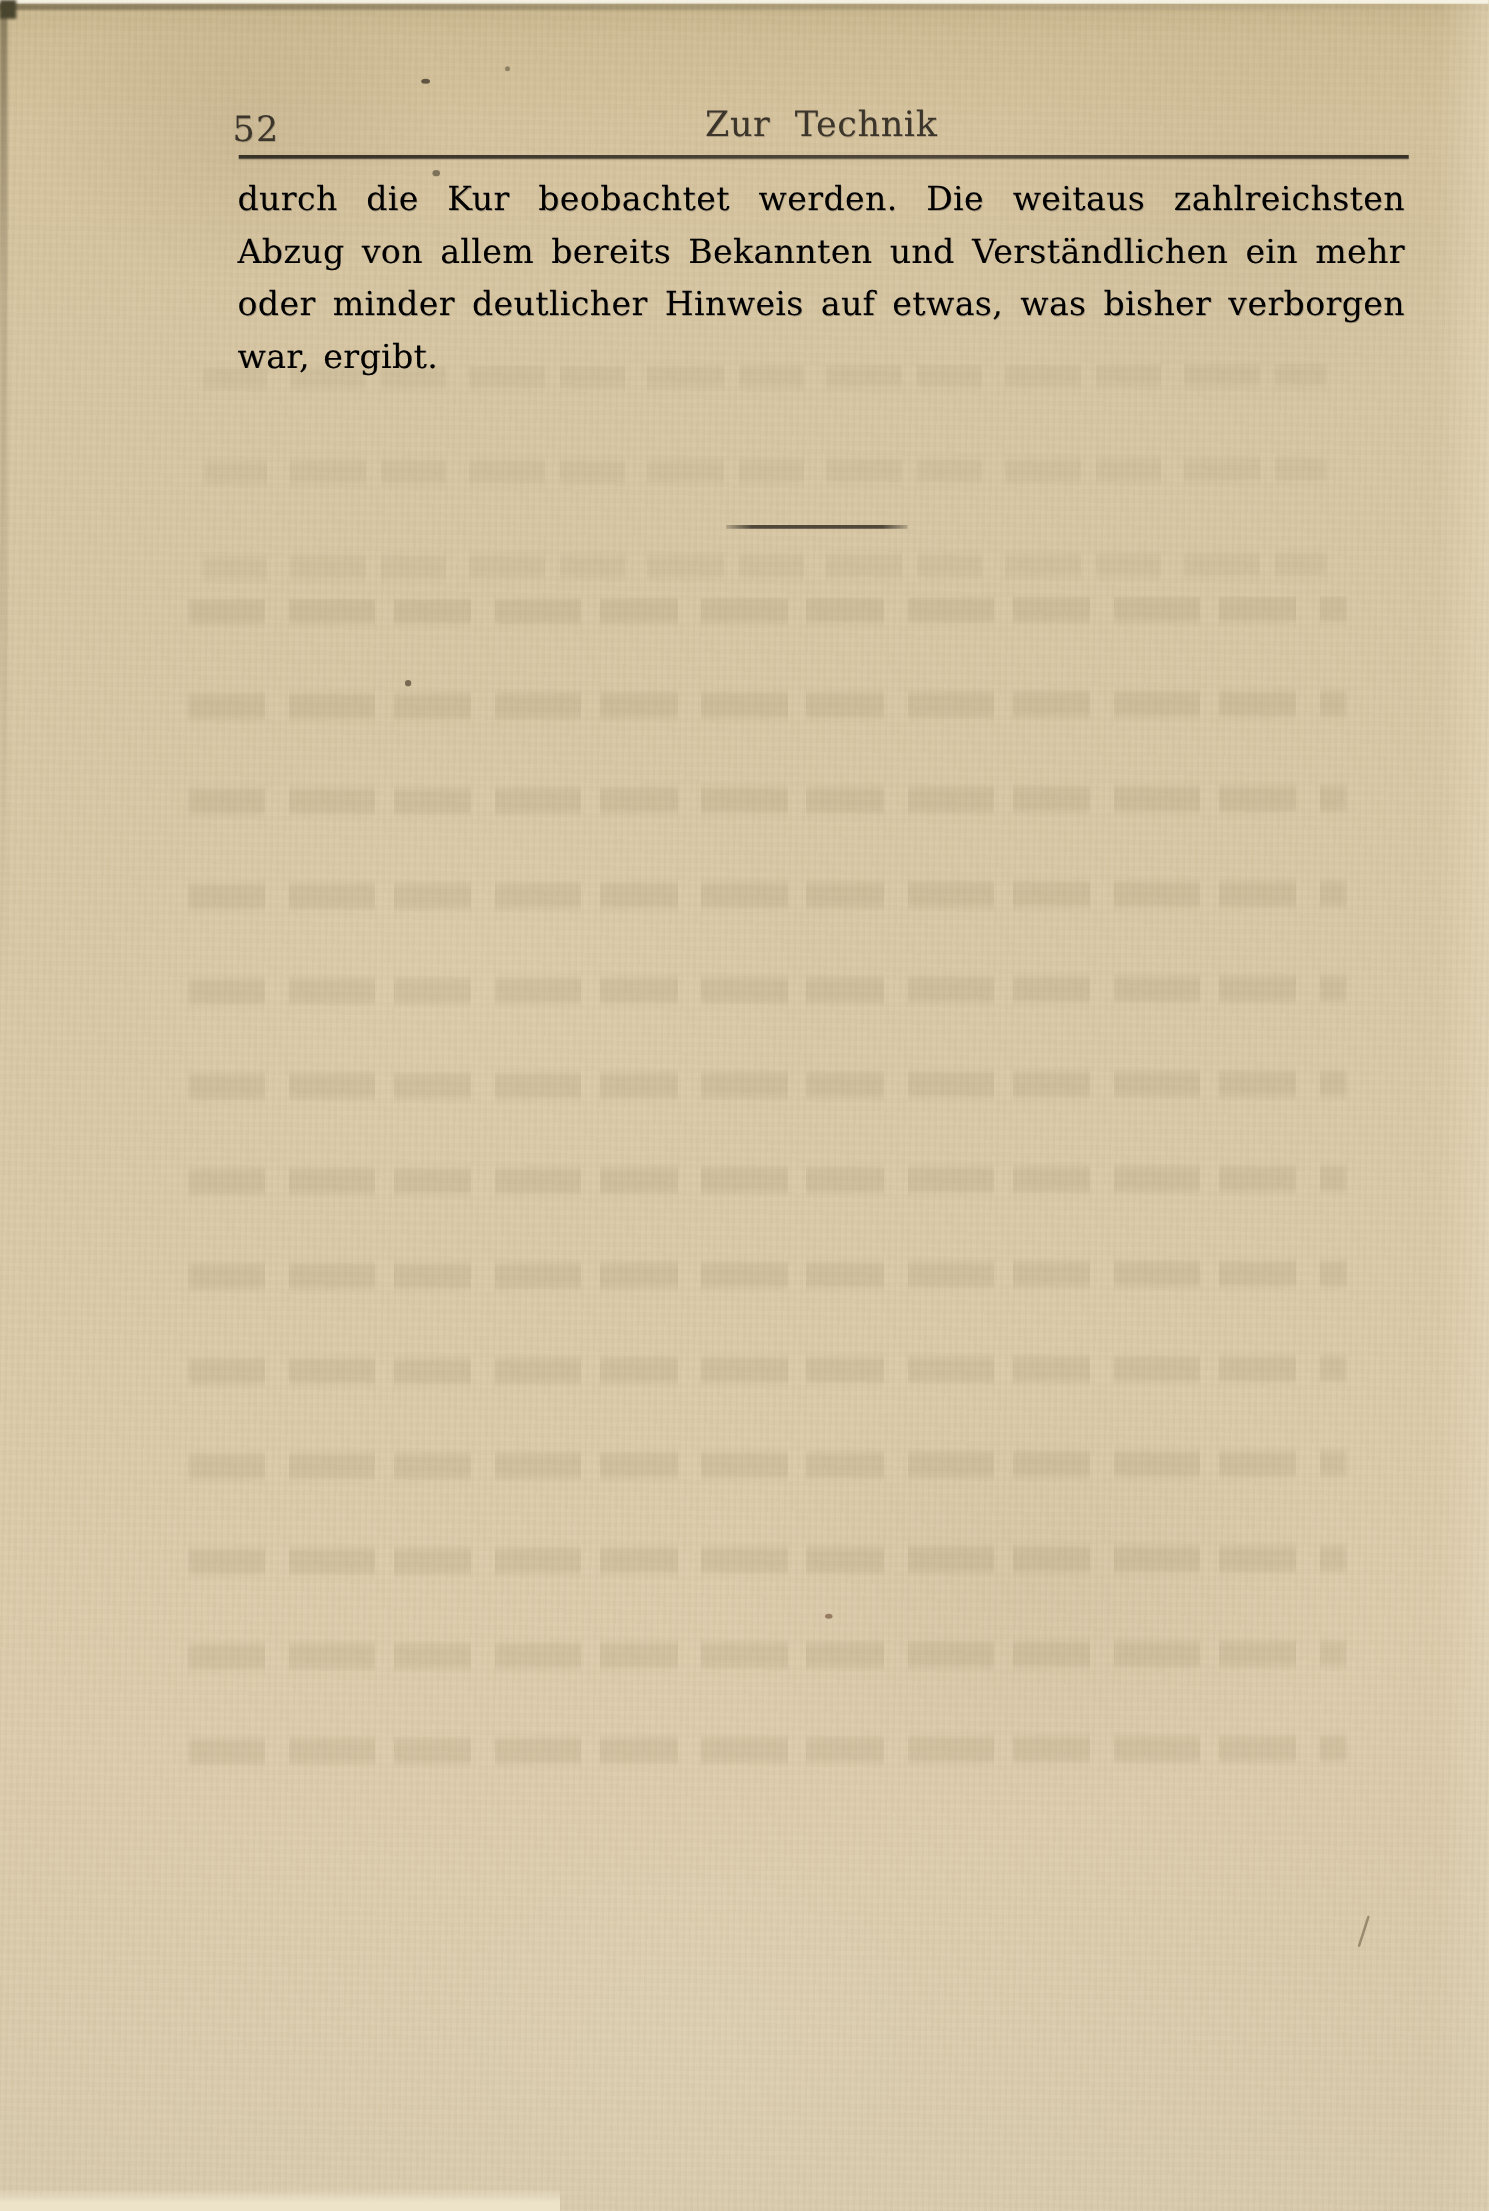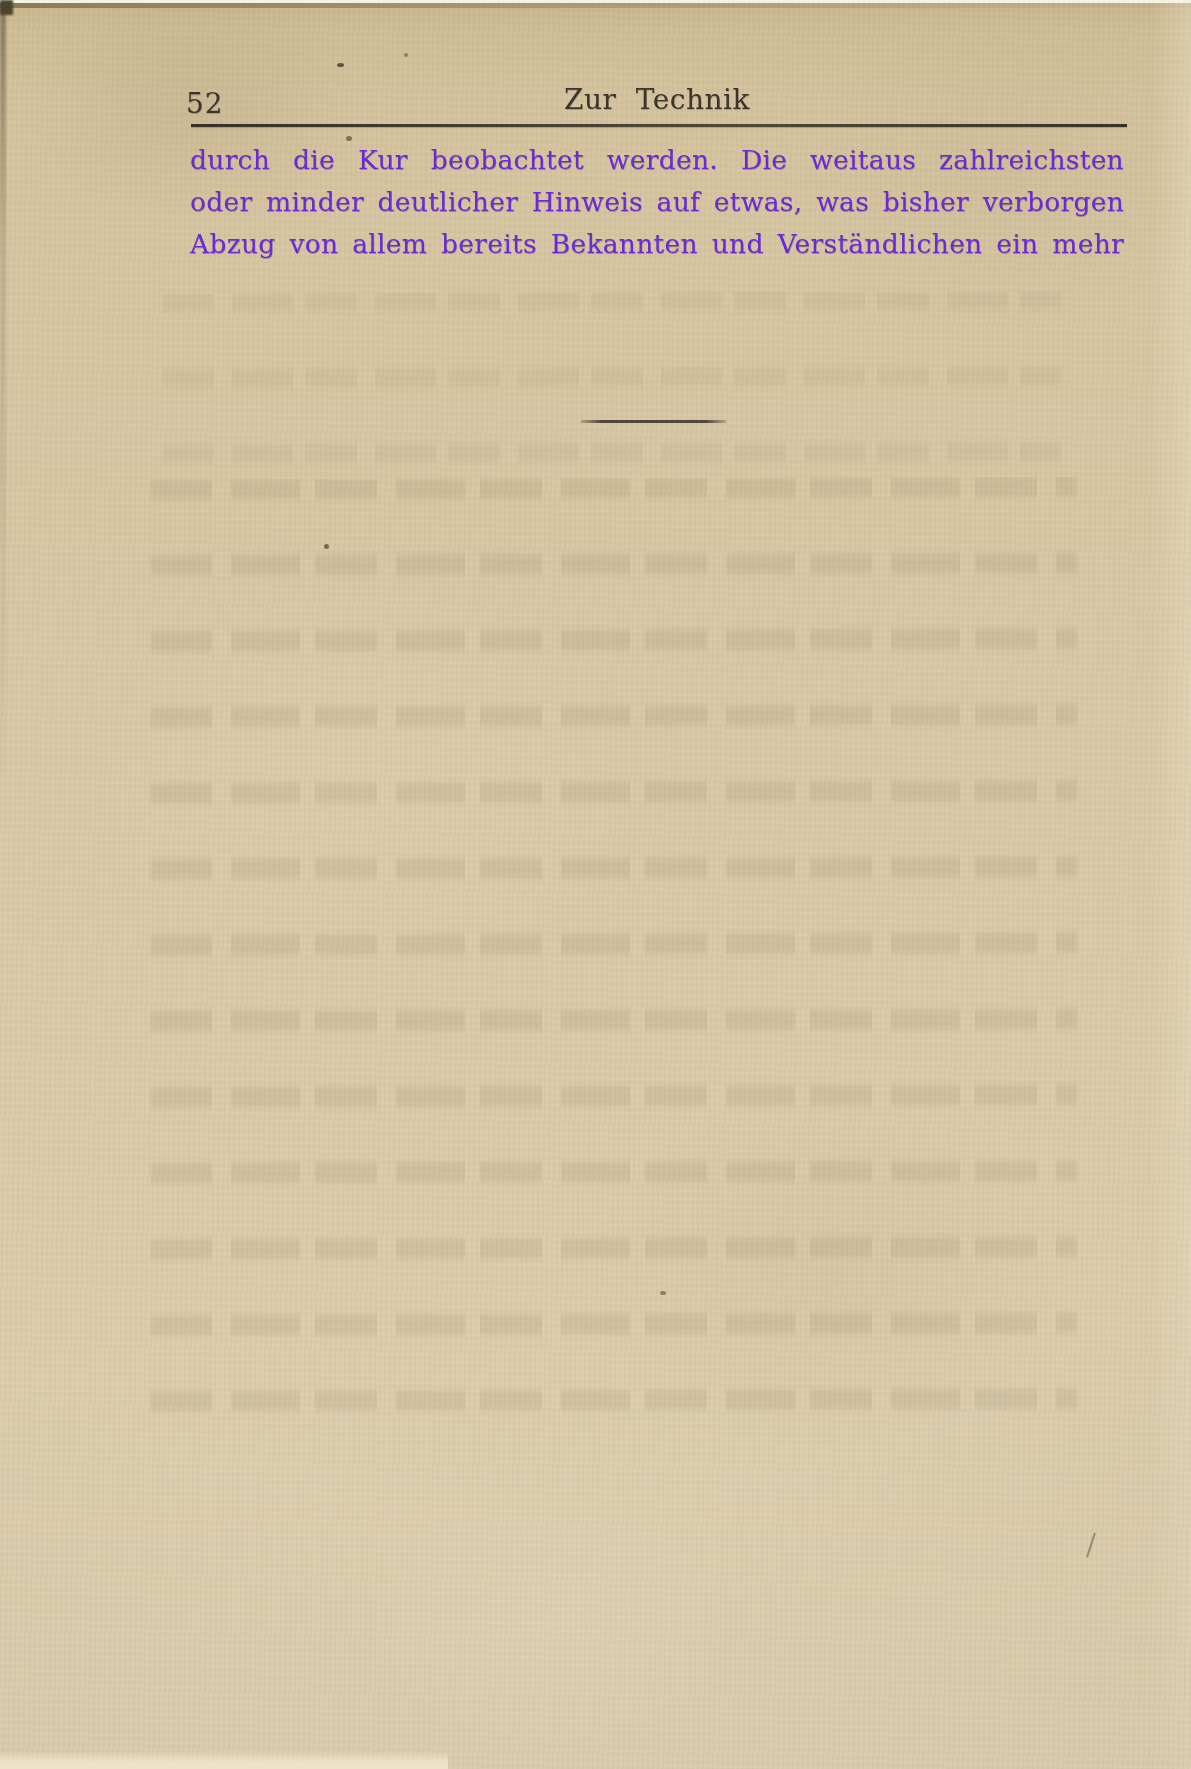--- a/index.html
+++ b/index.html
@@ -109,21 +109,21 @@
     color: #3c352b; word-spacing: 10px; letter-spacing: 0.5px;
     text-shadow: 0.5px 0.5px 0 rgba(60,52,40,0.25);
   }
   .rule {
     position: absolute; left: 191px; top: 124px; width: 936px; height: 3px;
     background: linear-gradient(90deg, rgba(47,42,34,0.95), rgba(47,42,34,0.8) 60%, rgba(47,42,34,0.95));
     box-shadow: 0 1px 1px rgba(60,52,40,0.25);
   }
   .para {
     position: absolute; left: 190px; top: 139px; width: 934px;
-    font-size: 26.5px; line-height: 42px; color: #6d28d9;
+    font-size: 26.5px; line-height: 42px; color: #000000;
     letter-spacing: 0.3px; word-spacing: 2px;
     text-shadow: 0.5px 0.5px 0.5px rgba(53,47,39,0.35);
   }
   .pline { height: 42px; text-align: justify; text-align-last: justify; white-space: nowrap; }
   .pline--last { text-align: left; text-align-last: left; }
   .divider {
     position: absolute; left: 581px; top: 420px; width: 145px; height: 3px;
     background: linear-gradient(90deg, rgba(64,58,47,0.25), rgba(64,58,47,0.9) 14%, rgba(64,58,47,0.9) 86%, rgba(64,58,47,0.25));
   }
 </style>
@@ -151,18 +151,19 @@
   <div class="speck s4"></div>
   <div class="speck s5"></div>
   <div class="hair"></div>
 
   <span class="pagenum">52</span>
   <span class="runhead">Zur Technik</span>
   <div class="rule"></div>
 
   <div class="para">
     <div class="pline">durch die Kur beobachtet werden. Die weitaus zahlreichsten</div>
+    <div class="pline">Abzug von allem bereits Bekannten und Verständlichen ein mehr</div>
     <div class="pline">oder minder deutlicher Hinweis auf etwas, was bisher verborgen</div>
-    <div class="pline">Abzug von allem bereits Bekannten und Verständlichen ein mehr</div>
+    <div class="pline pline--last">war, ergibt.</div>
   </div>
 
   <div class="divider"></div>
 </div>
 
 </body></html>

